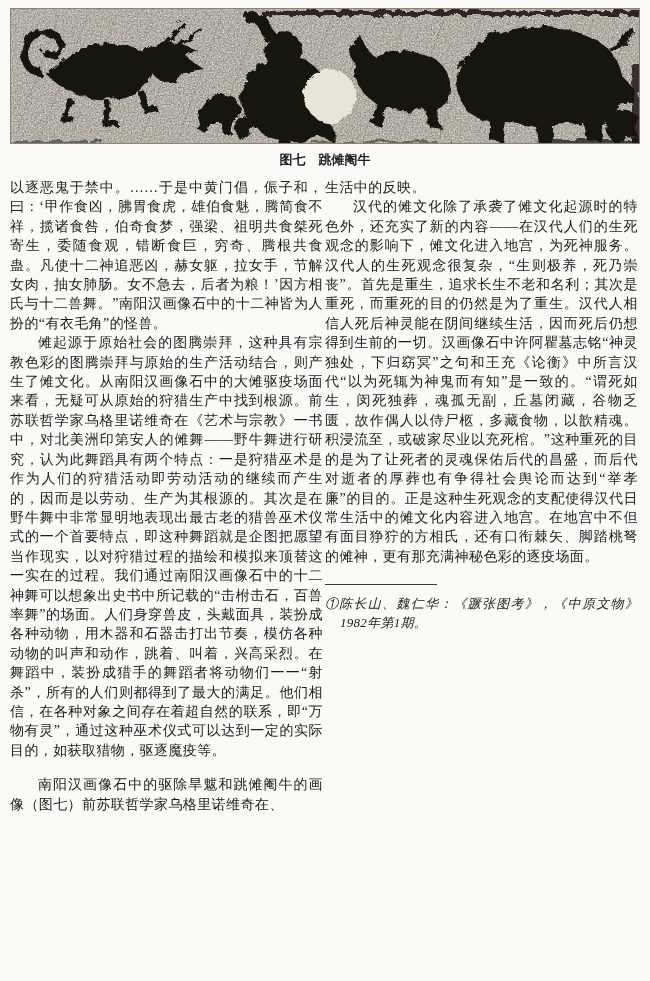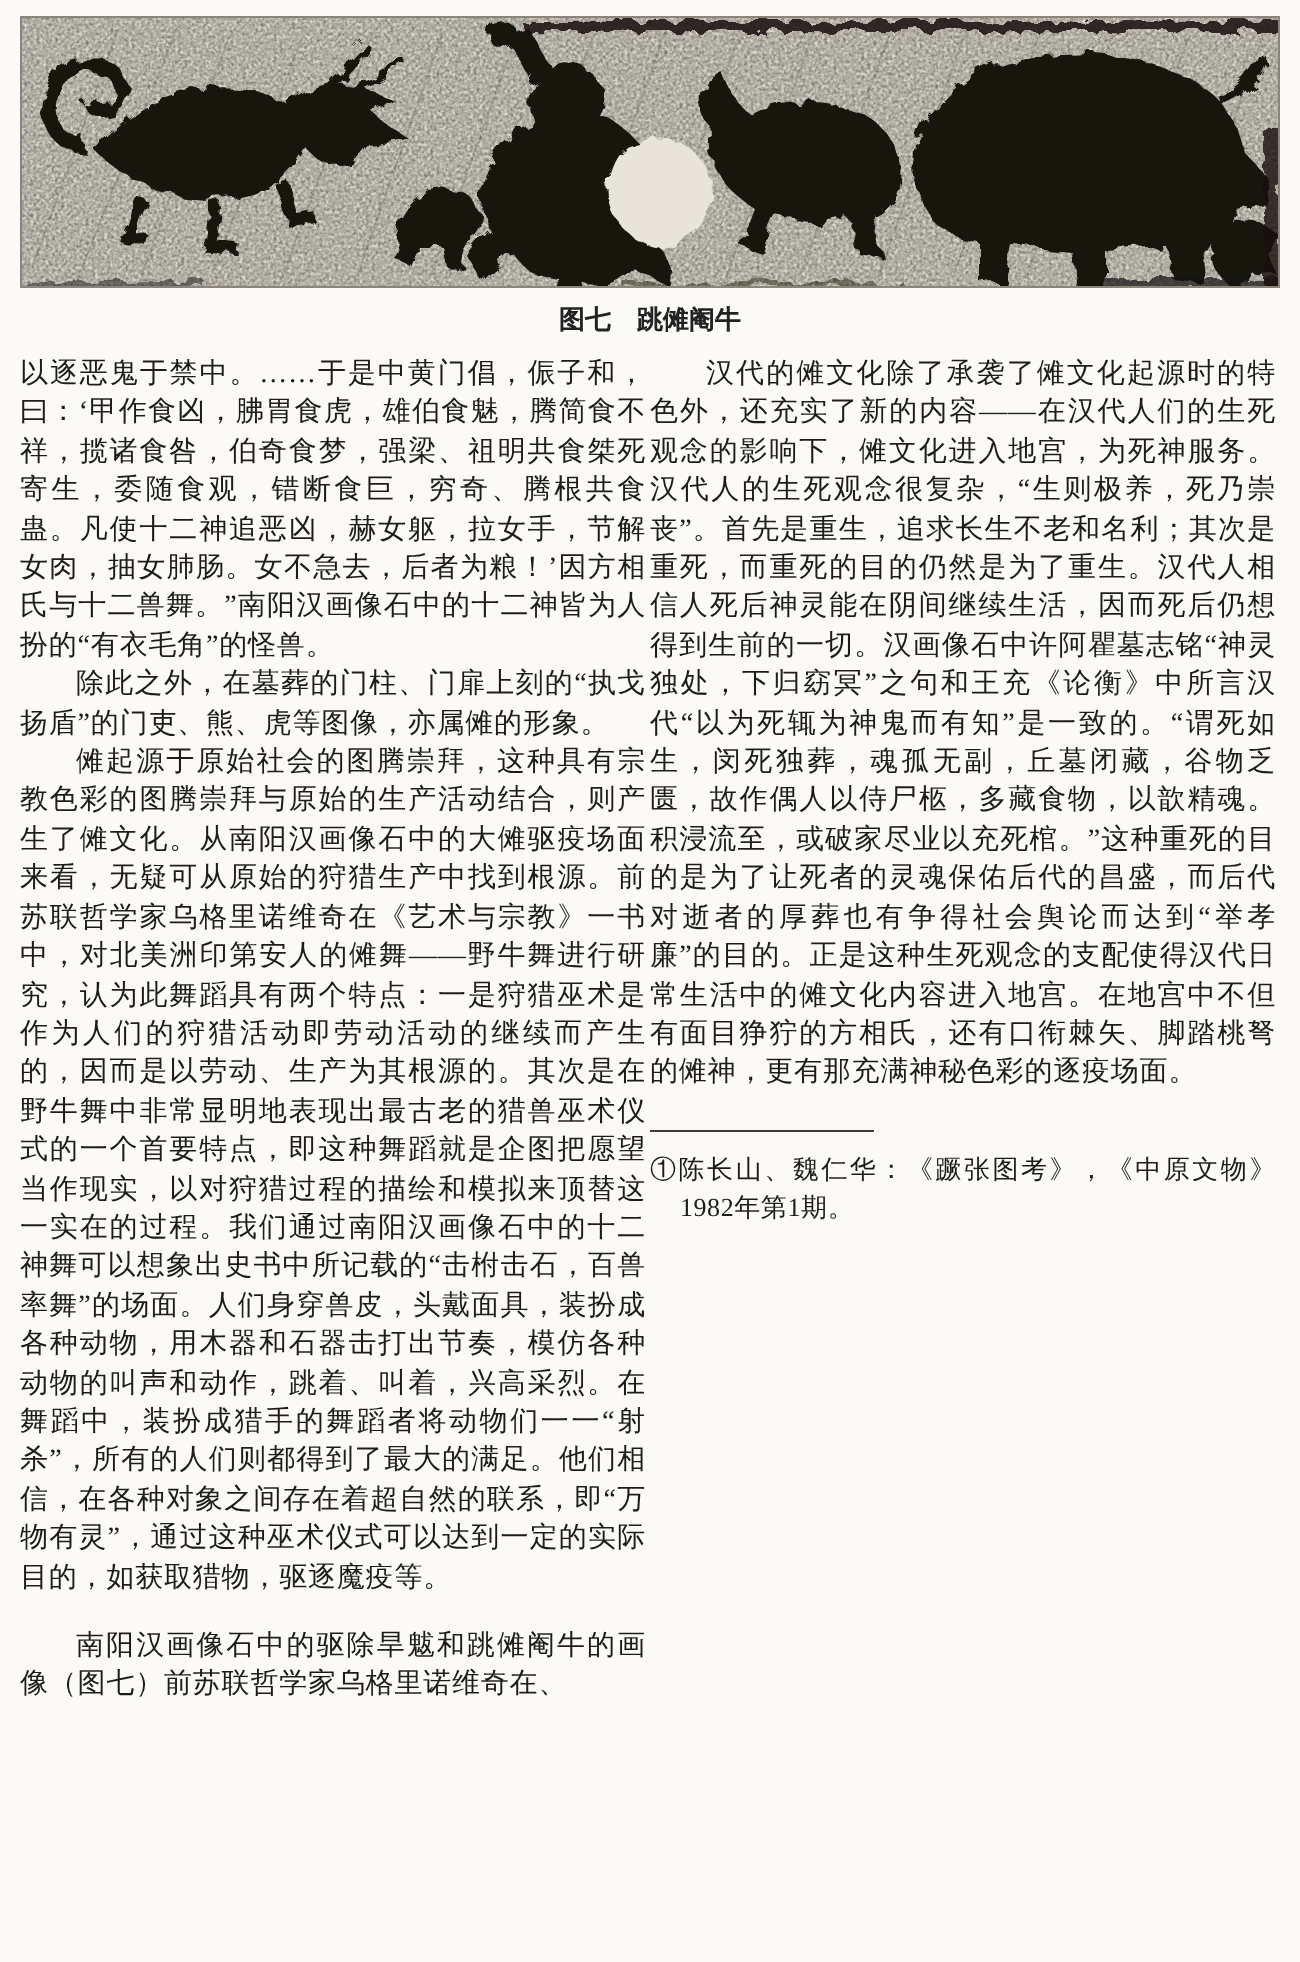--- a/index.html
+++ b/index.html
@@ -51,21 +51,21 @@
     font-family: "Liberation Sans", "DejaVu Sans", sans-serif;
     font-weight: bold;
     font-size: 14.5px;
     margin: 11px 0 11px 0;
     text-indent: 0.8em;
     letter-spacing: 0.2px;
     line-height: 20px;
   }
   .gap-top { margin-top: 15px !important; }
   .gap-top-sm { margin-top: 5px !important; }
-  .footnote { margin-top: 18px; }
+  .footnote { margin-top: 18px; font-style: italic; }
   .footnote-rule {
     border: none;
     border-top: 1px solid #3c3a36;
     width: 112px;
     margin: 0 0 9px 0;
   }
   .footnote p {
     font-size: 13px;
     line-height: 19px;
     padding-left: 1.15em;
@@ -135,26 +135,26 @@
         </g>
       </svg>
     </div>
     <figcaption>图七　跳傩阉牛</figcaption>
   </figure>
 
   <div class="columns">
 
     <div class="col">
       <p>以逐恶鬼于禁中。……于是中黄门倡，侲子和，曰：‘甲作食凶，胇胃食虎，雄伯食魅，腾简食不祥，揽诸食咎，伯奇食梦，强梁、祖明共食桀死寄生，委随食观，错断食巨，穷奇、腾根共食蛊。凡使十二神追恶凶，赫女躯，拉女手，节解女肉，抽女肺肠。女不急去，后者为粮！’因方相氏与十二兽舞。”南阳汉画像石中的十二神皆为人扮的“有衣毛角”的怪兽。</p>
-      <p class="indent">除此之外，在墓葬的门柱、门扉上刻的“执戈扬盾”的门吏、熊、虎等图像，亦属傩的形象。</p>
       <p class="indent">傩起源于原始社会的图腾崇拜，这种具有宗教色彩的图腾崇拜与原始的生产活动结合，则产生了傩文化。从南阳汉画像石中的大傩驱疫场面来看，无疑可从原始的狩猎生产中找到根源。前苏联哲学家乌格里诺维奇在《艺术与宗教》一书中，对北美洲印第安人的傩舞——野牛舞进行研究，认为此舞蹈具有两个特点：一是狩猎巫术是作为人们的狩猎活动即劳动活动的继续而产生的，因而是以劳动、生产为其根源的。其次是在野牛舞中非常显明地表现出最古老的猎兽巫术仪式的一个首要特点，即这种舞蹈就是企图把愿望当作现实，以对狩猎过程的描绘和模拟来顶替这一实在的过程。我们通过南阳汉画像石中的十二神舞可以想象出史书中所记载的“击柎击石，百兽率舞”的场面。人们身穿兽皮，头戴面具，装扮成各种动物，用木器和石器击打出节奏，模仿各种动物的叫声和动作，跳着、叫着，兴高采烈。在舞蹈中，装扮成猎手的舞蹈者将动物们一一“射杀”，所有的人们则都得到了最大的满足。他们相信，在各种对象之间存在着超自然的联系，即“万物有灵”，通过这种巫术仪式可以达到一定的实际目的，如获取猎物，驱逐魔疫等。</p>
       <p class="indent gap-top">南阳汉画像石中的驱除旱魃和跳傩阉牛的画像（图七）前苏联哲学家乌格里诺维奇在、</p>
     </div>
 
     <div class="col">
+      <p>生活中的反映。</p>
       <p class="indent">汉代的傩文化除了承袭了傩文化起源时的特色外，还充实了新的内容——在汉代人们的生死观念的影响下，傩文化进入地宫，为死神服务。汉代人的生死观念很复杂，“生则极养，死乃崇丧”。首先是重生，追求长生不老和名利；其次是重死，而重死的目的仍然是为了重生。汉代人相信人死后神灵能在阴间继续生活，因而死后仍想得到生前的一切。汉画像石中许阿瞿墓志铭“神灵独处，下归窈冥”之句和王充《论衡》中所言汉代“以为死辄为神鬼而有知”是一致的。“谓死如生，闵死独葬，魂孤无副，丘墓闭藏，谷物乏匮，故作偶人以侍尸柩，多藏食物，以歆精魂。积浸流至，或破家尽业以充死棺。”这种重死的目的是为了让死者的灵魂保佑后代的昌盛，而后代对逝者的厚葬也有争得社会舆论而达到“举孝廉”的目的。正是这种生死观念的支配使得汉代日常生活中的傩文化内容进入地宫。在地宫中不但有面目狰狞的方相氏，还有口衔棘矢、脚踏桃弩的傩神，更有那充满神秘色彩的逐疫场面。</p>
       <div class="footnote">
         <hr class="footnote-rule">
         <p>①陈长山、魏仁华：《蹶张图考》，《中原文物》1982年第1期。</p>
       </div>
     </div>
 
   </div>
 </div>
 

